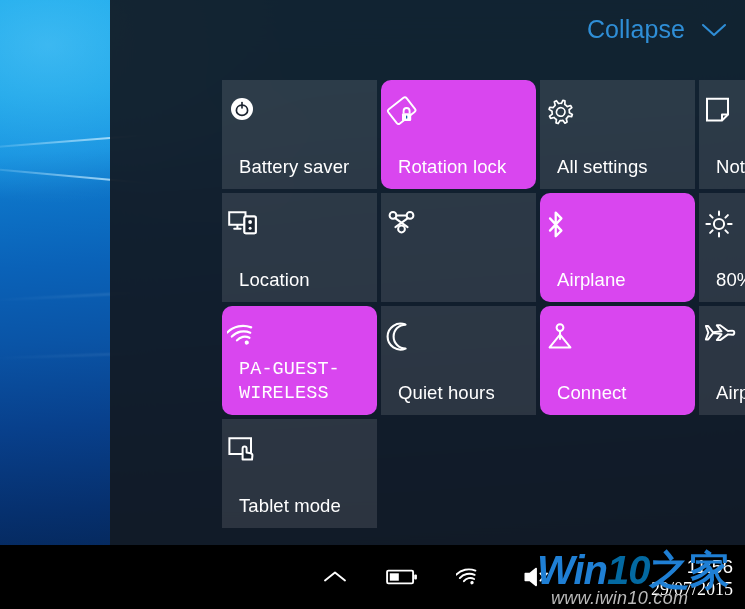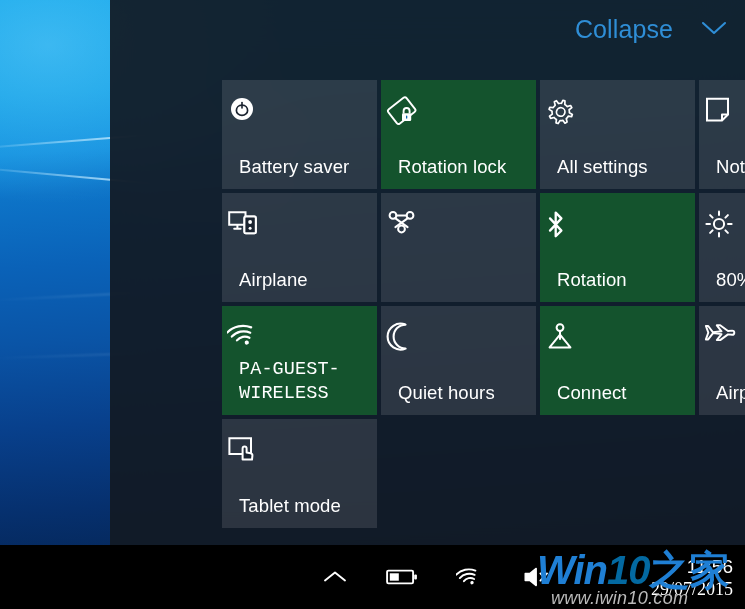--- a/index.html
+++ b/index.html
@@ -79,22 +79,22 @@
     width: 635px;
     height: 545px;
     background: rgba(18, 26, 36, 0.93);
     backdrop-filter: blur(22px);
   }
 
   #ac-header {
     position: absolute;
     right: 18px; top: 17px;
     display: flex;
-    align-items: center;
-    gap: 28px;
+    align-items: flex-end;
+    gap: 16px;
     cursor: pointer;
   }
   #collapse-label {
     color: #2f8ed6;
     font-size: 25px;
     letter-spacing: .1px;
     line-height: 1;
   }
   #collapse-chevron {
     display: block;
@@ -116,21 +116,22 @@
     height: 109px;
     box-sizing: border-box;
     padding: 16px 14px 0 5px;
     overflow: hidden;
     cursor: pointer;
   }
   .tile.off {
     background: rgba(255, 255, 255, 0.115);
   }
   .tile.on {
-    background: #14532d;
+    background: #d946ef;
+    border-radius: 10px;
   }
   .tile-icon {
     height: 34px;
     display: block;
     line-height: 0;
   }
   .tile-label {
     position: absolute;
     left: 17px;
     right: 6px;
@@ -308,21 +309,21 @@
         <svg width="32" height="28" viewBox="0 0 32 28">
           <path d="M2.2 3.2 L18.5 3.2 L18.5 15.8 L2.2 15.8 Z" fill="none" stroke="#ffffff" stroke-width="2"></path>
           <path d="M7.2 19.8 L13.6 19.8" stroke="#ffffff" stroke-width="2" stroke-linecap="round"></path>
           <path d="M10.4 15.9 L10.4 19.6" stroke="#ffffff" stroke-width="2"></path>
           <rect x="17.4" y="7.5" width="11.4" height="16.8" rx="1.4" fill="none" stroke="#ffffff" stroke-width="2"></rect>
           <rect x="17.4" y="7.5" width="11.4" height="16.8" rx="1.4" fill="#1b2430" stroke="#ffffff" stroke-width="2"></rect>
           <circle cx="23.1" cy="13.0" r="1.9" fill="#ffffff"></circle>
           <circle cx="23.1" cy="19.3" r="1.5" fill="#ffffff"></circle>
         </svg>
       </span>
-      <span class="tile-label">Airplane</span>
+      <span class="tile-label">Location</span>
     </div>
 
     <div class="tile off">
       <span class="tile-icon">
         <svg width="32" height="26" viewBox="0 0 32 26">
           <circle cx="7.0" cy="6.4" r="3.4" fill="none" stroke="#ffffff" stroke-width="2"></circle>
           <circle cx="24.0" cy="6.4" r="3.4" fill="none" stroke="#ffffff" stroke-width="2"></circle>
           <circle cx="15.5" cy="20.0" r="3.4" fill="none" stroke="#ffffff" stroke-width="2"></circle>
           <path d="M9.1 9.1 L21.6 18.1" stroke="#ffffff" stroke-width="2" stroke-linecap="round"></path>
           <path d="M21.9 9.1 L9.4 18.1" stroke="#ffffff" stroke-width="2" stroke-linecap="round"></path>
@@ -330,21 +331,21 @@
         </svg>
       </span>
     </div>
 
     <div class="tile on">
       <span class="tile-icon">
         <svg width="22" height="32" viewBox="0 0 22 32">
           <path d="M5.0 9.4 L16.4 21.6 L10.7 27.2 L10.7 3.6 L16.4 9.4 L5.0 21.6" fill="none" stroke="#ffffff" stroke-width="2.3" stroke-linejoin="round" stroke-linecap="round"></path>
         </svg>
       </span>
-      <span class="tile-label">Rotation</span>
+      <span class="tile-label">Airplane</span>
     </div>
 
     <div class="tile off">
       <span class="tile-icon">
         <svg width="30" height="30" viewBox="0 0 30 30">
           <circle cx="15" cy="15" r="5.1" fill="none" stroke="#ffffff" stroke-width="2"></circle>
           <g stroke="#ffffff" stroke-width="2" stroke-linecap="round">
             <path d="M15 2.4 L15 6.0"></path>
             <path d="M15 24.0 L15 27.6"></path>
             <path d="M2.4 15 L6.0 15"></path>

